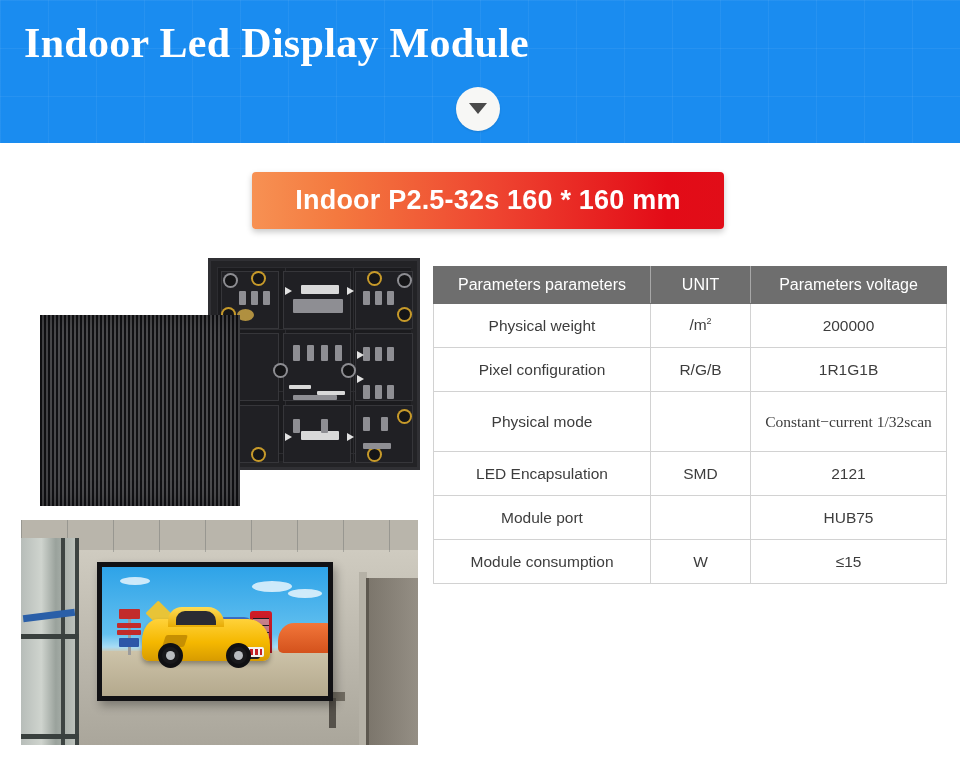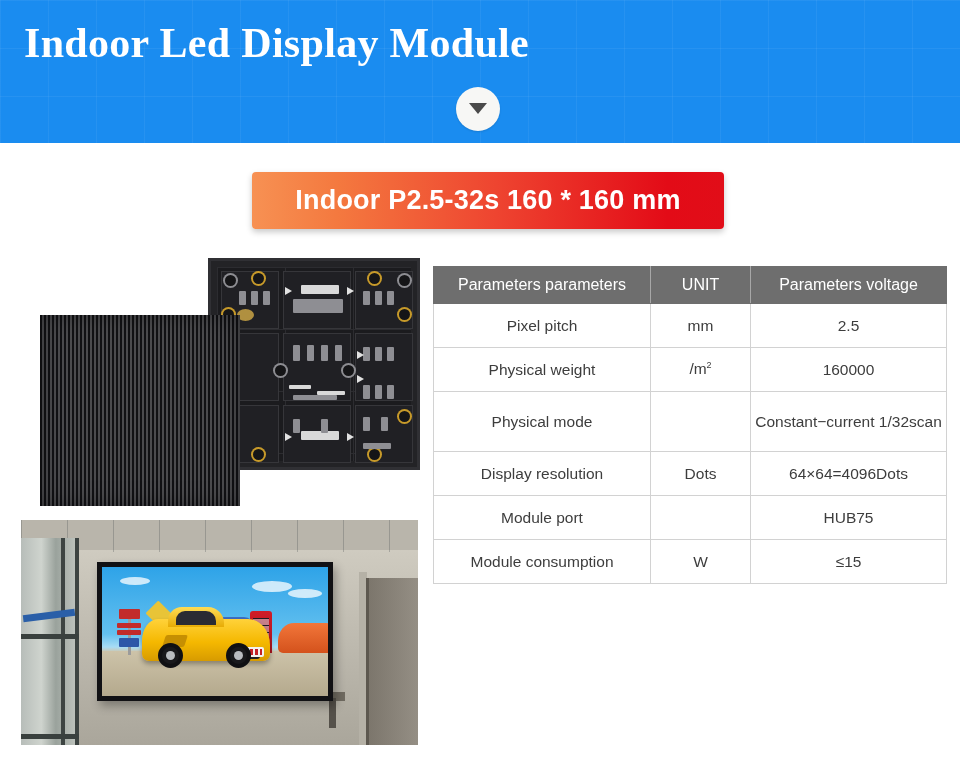--- a/index.html
+++ b/index.html
@@ -331,21 +331,21 @@
     border: 1px solid #d2d2d2;
     color: #3d3d3d;
     font-size: 15.5px;
     text-align: center;
     height: 39px;
     padding: 2px 3px;
     background: #ffffff;
     white-space: nowrap;
   }
   .spec-table tr.tall td { height: 55px; }
-  .spec-table td.two-line { white-space: normal; line-height: 20px; }
+  .spec-table td.two-line { white-space: normal; line-height: 20px; font-family: Liberation Serif, serif; }
   .spec-table td.narrow-label { font-size: 15px; }
   sup { font-size: 9px; vertical-align: super; }
 </style>
 </head>
 <body>
 
 <div class="header-banner">
   <div class="header-title">Indoor Led Display Module</div>
   <div class="scroll-circle">
     <span class="chev"></span>
@@ -494,38 +494,38 @@
     </colgroup>
   <thead>
     <tr>
       <th>Parameters parameters</th>
       <th>UNIT</th>
       <th>Parameters voltage</th>
     </tr>
   </thead>
   <tbody>
     <tr>
-      <td>Pixel pitch</td>
-      <td>mm</td>
-      <td>2.5</td>
-    </tr>
-    <tr>
       <td>Physical weight</td>
       <td>/m<sup>2</sup></td>
-      <td>160000</td>
+      <td>200000</td>
+    </tr>
+    <tr>
+      <td>Pixel configuration</td>
+      <td>R/G/B</td>
+      <td>1R1G1B</td>
     </tr>
     <tr class="tall">
       <td>Physical mode</td>
       <td></td>
       <td class="two-line">Constant−current 1/32scan</td>
     </tr>
     <tr>
-      <td>Display resolution</td>
-      <td>Dots</td>
-      <td>64×64=4096Dots</td>
+      <td>LED Encapsulation</td>
+      <td>SMD</td>
+      <td>2121</td>
     </tr>
     <tr>
       <td>Module port</td>
       <td></td>
       <td>HUB75</td>
     </tr>
     <tr>
       <td>Module consumption</td>
       <td>W</td>
       <td>≤15</td>

